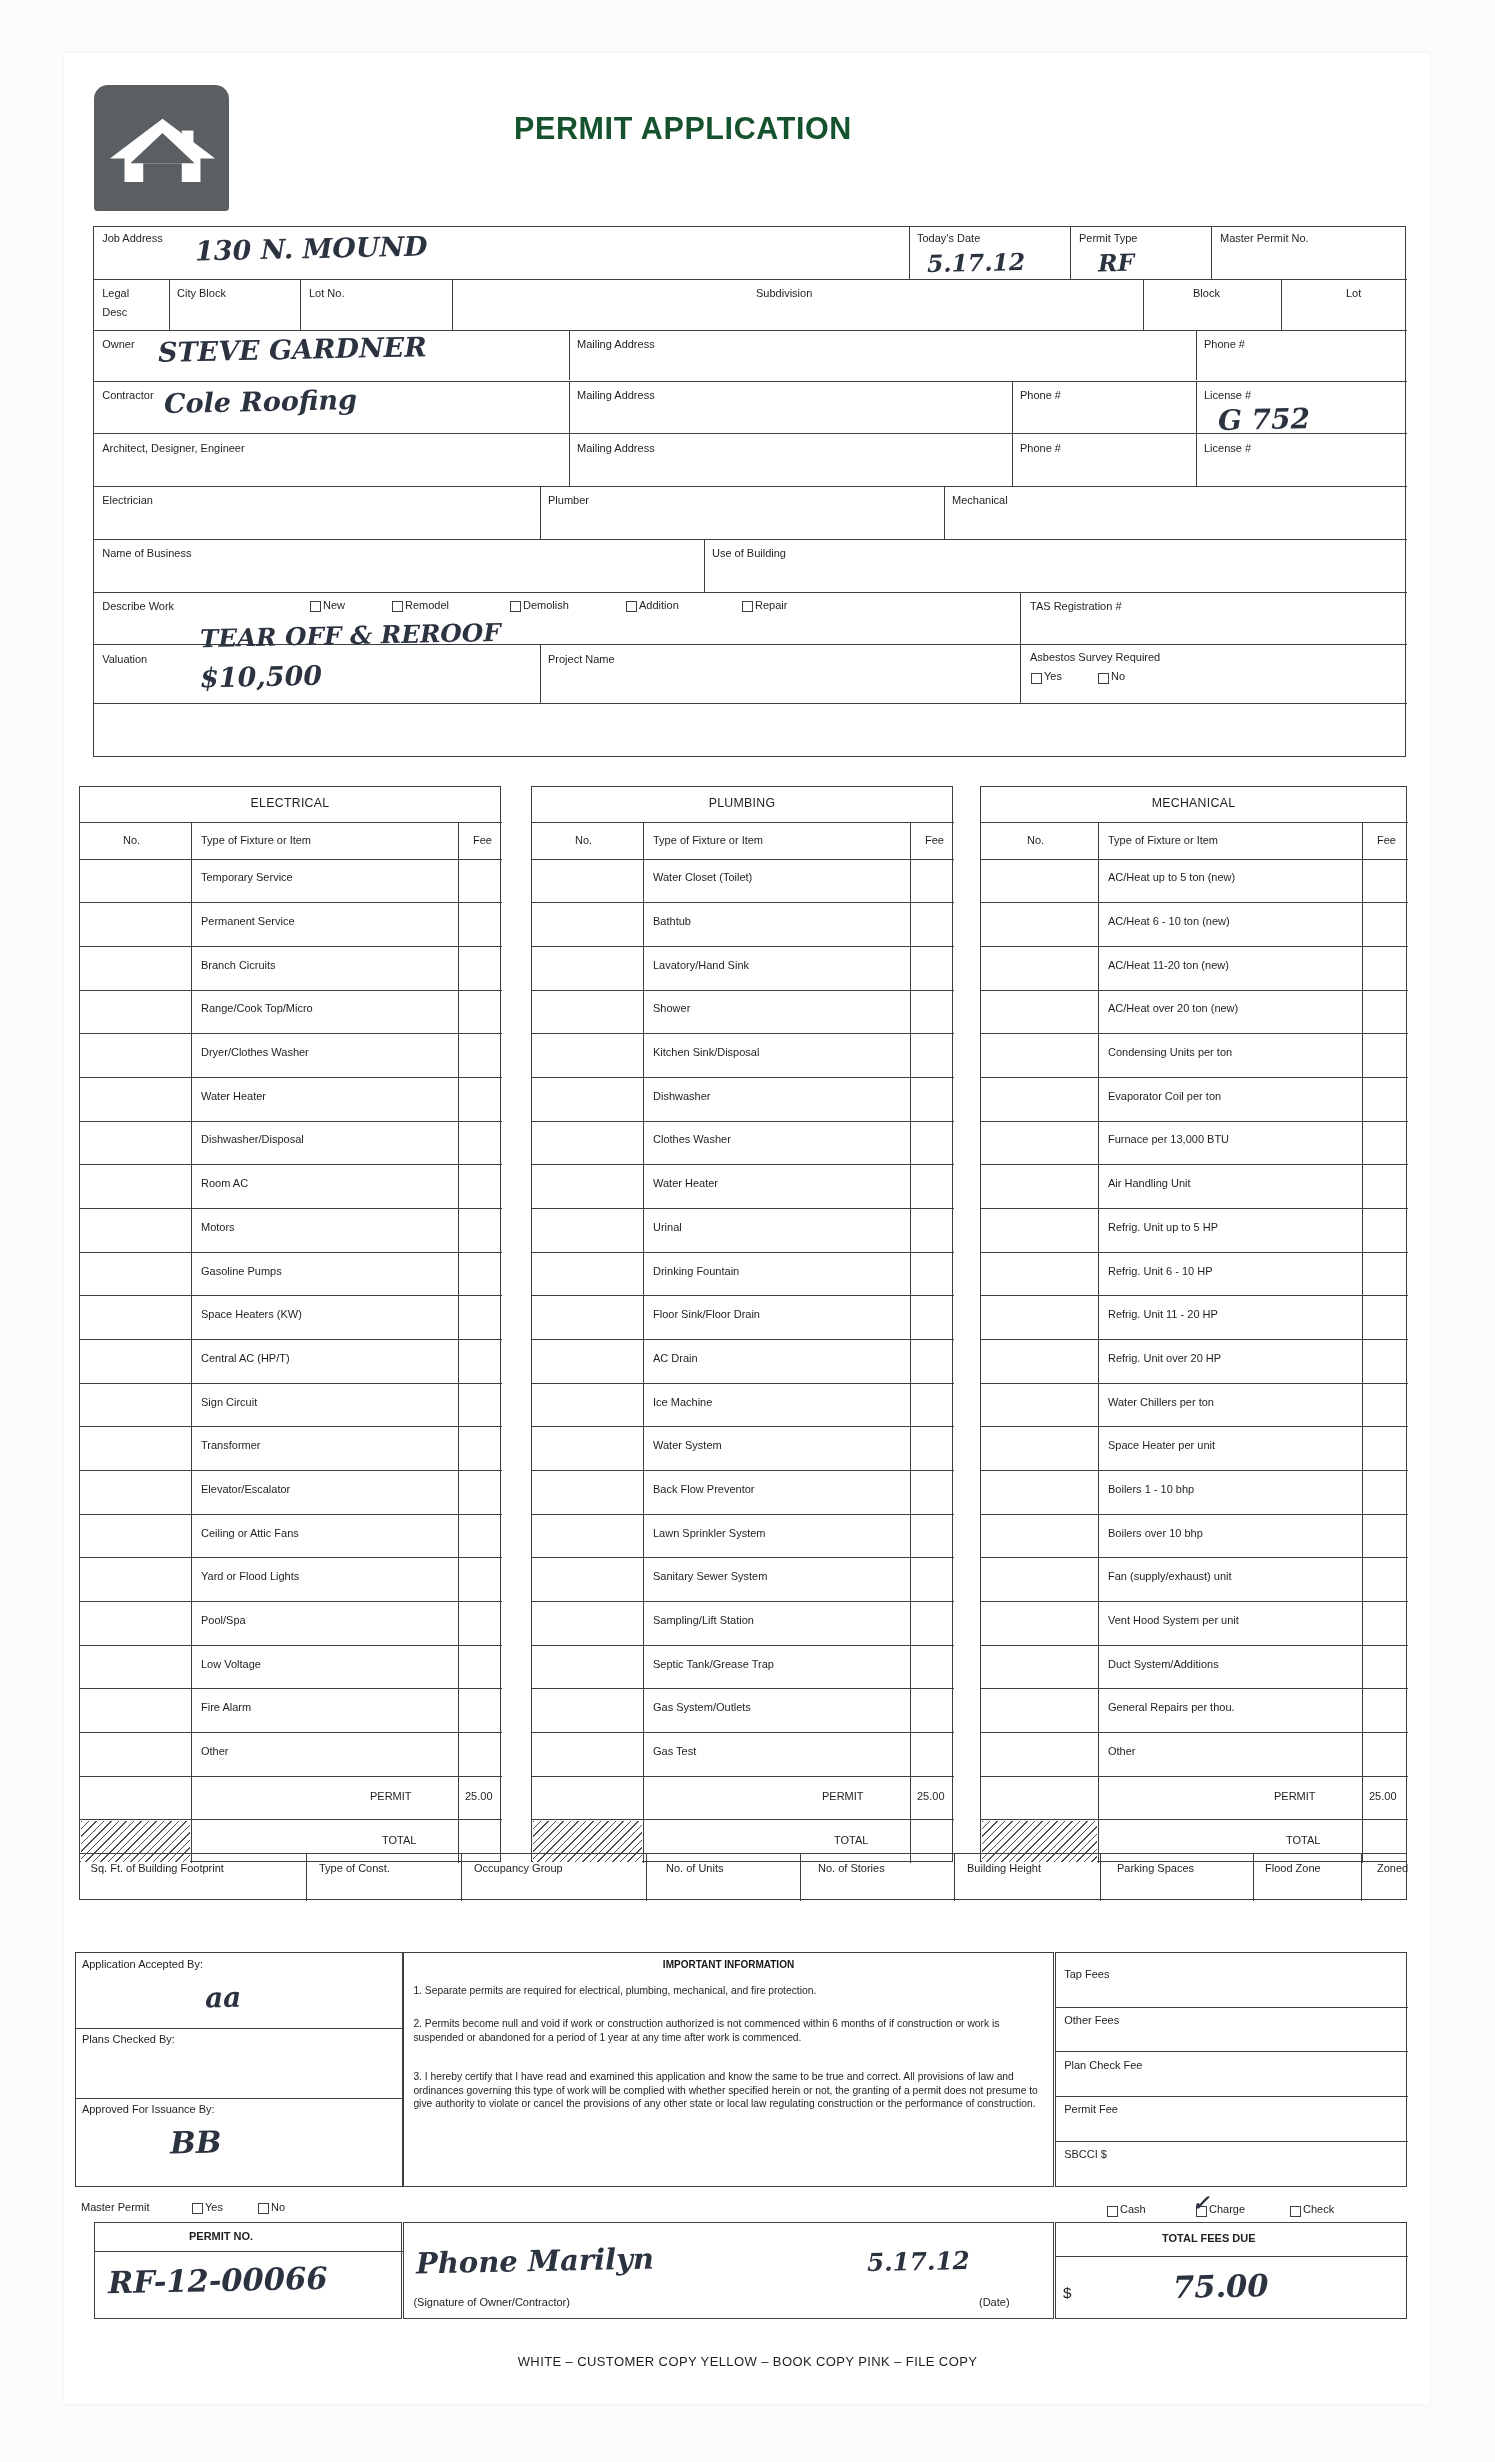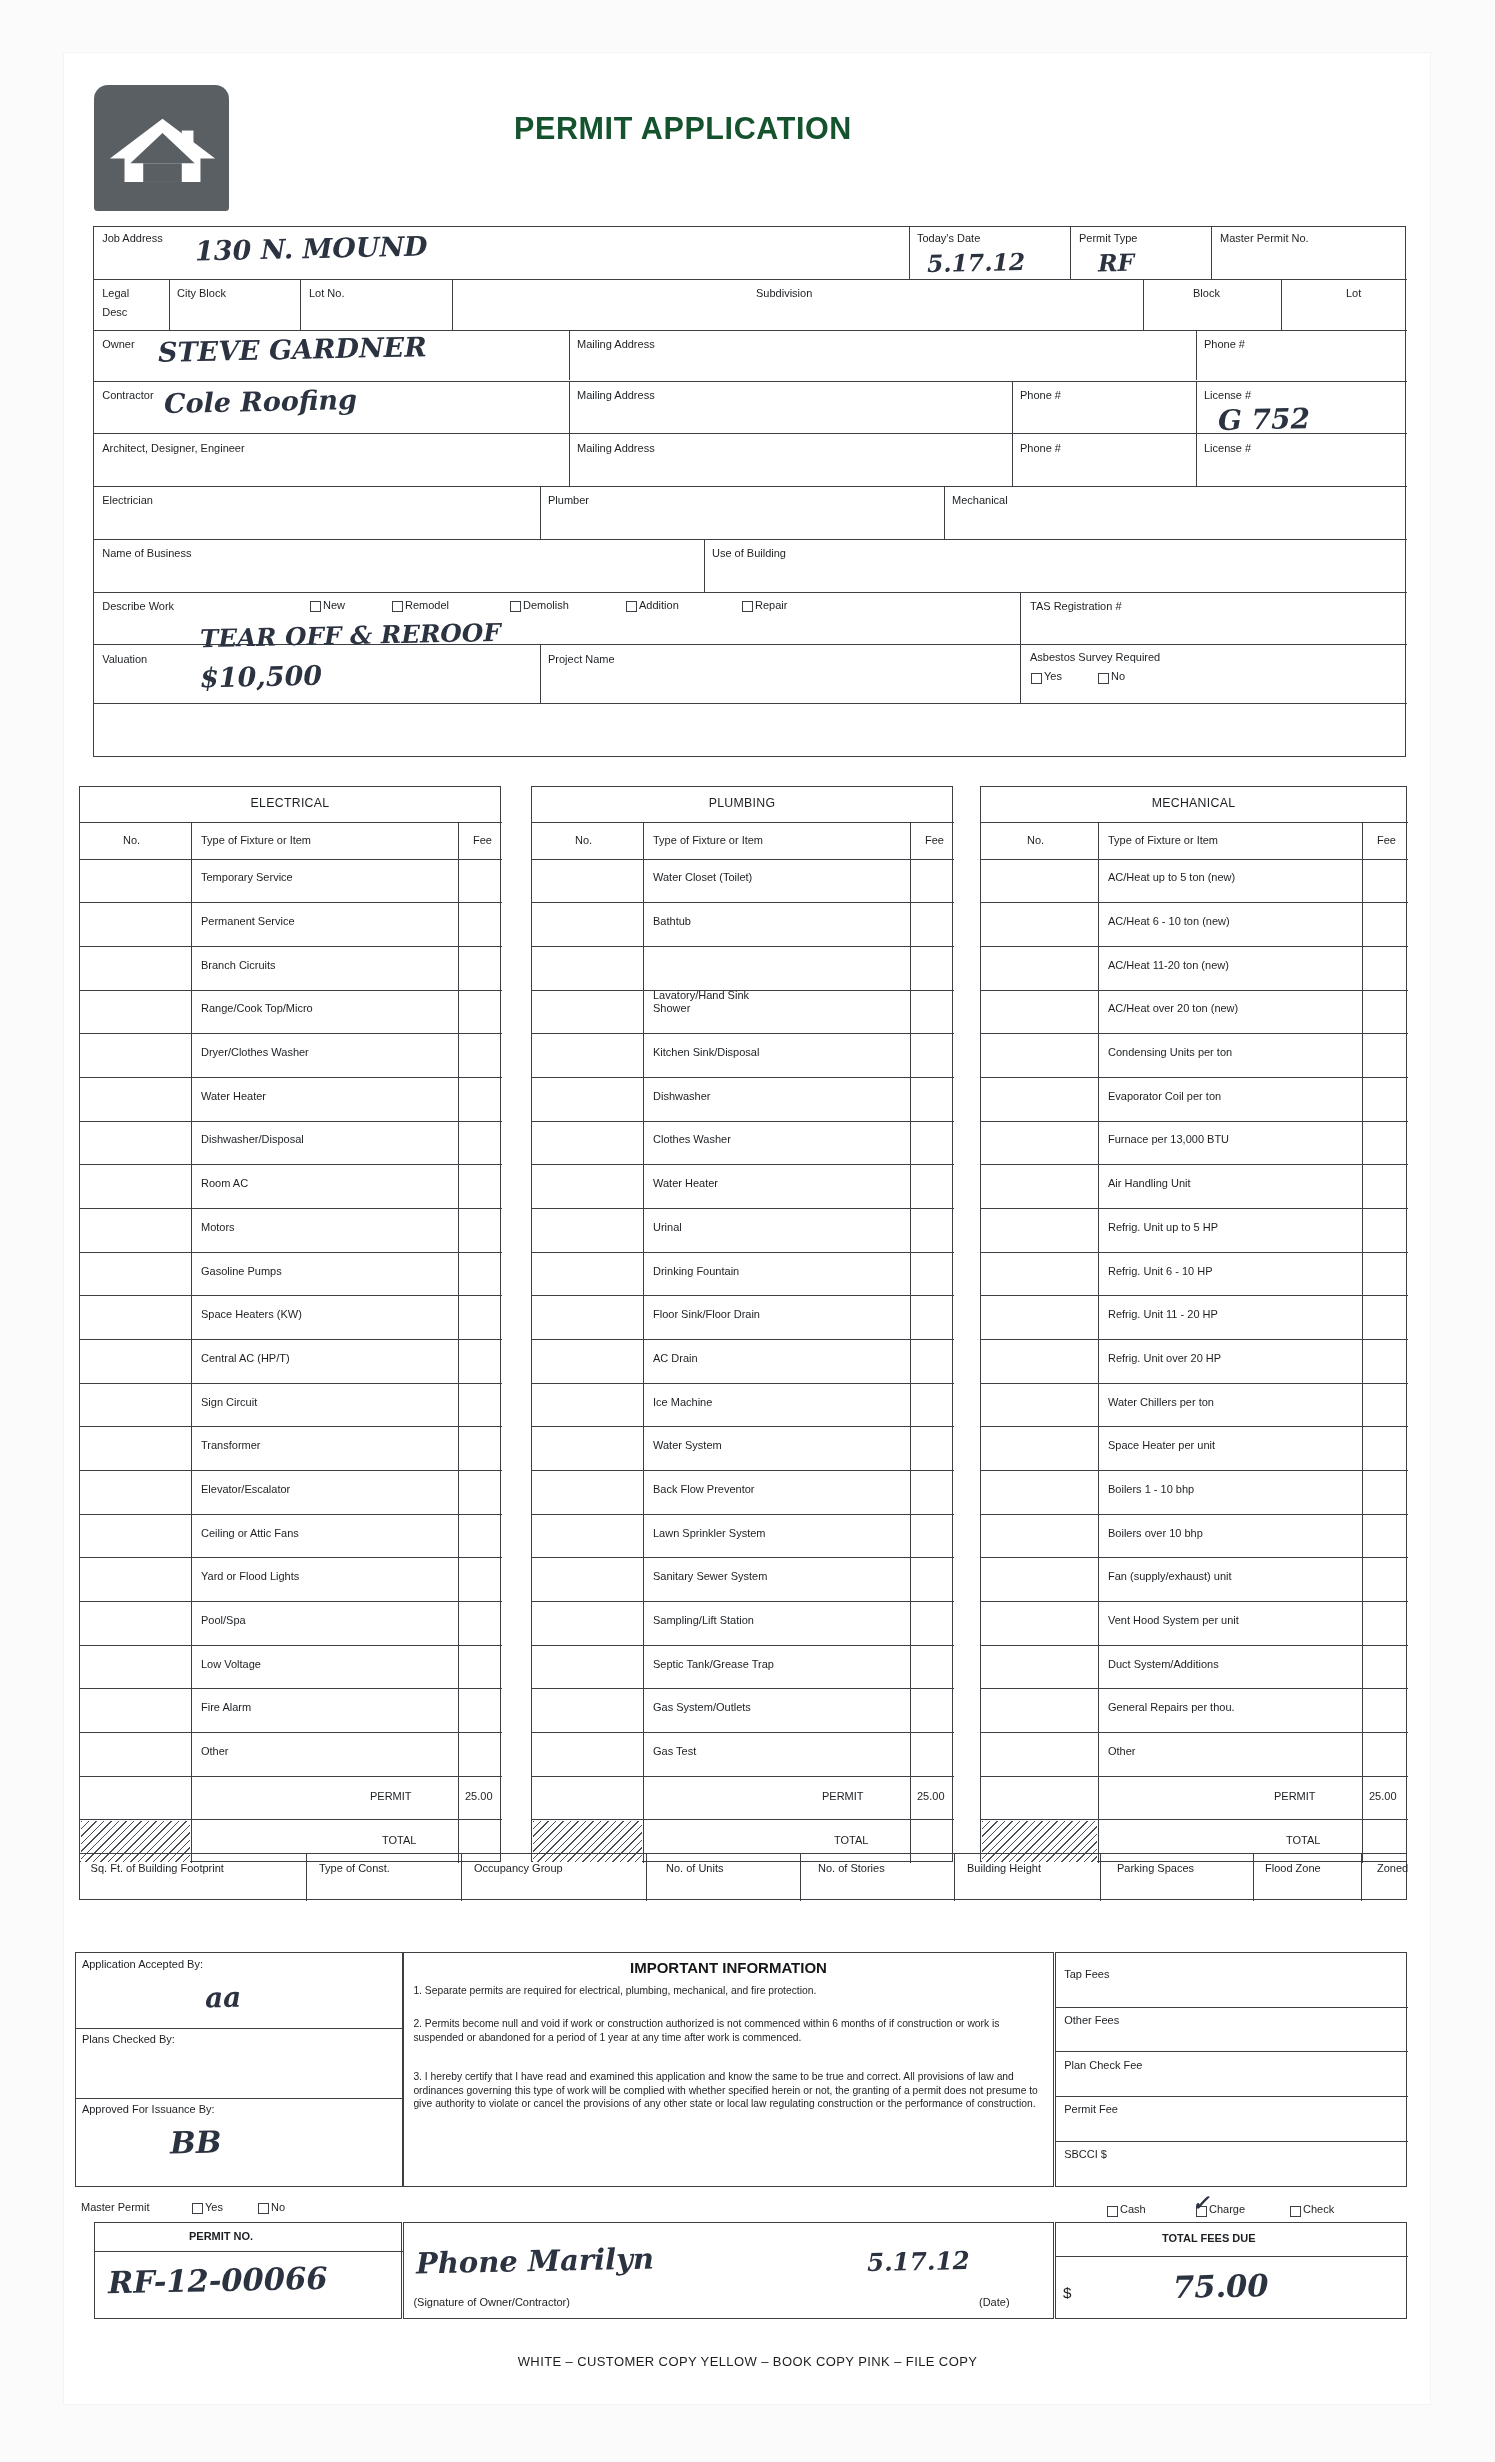--- a/index.html
+++ b/index.html
@@ -74,21 +74,21 @@
   .hatch{
     position:absolute;
     background:repeating-linear-gradient(135deg,#4a4f54 0 0.9px,#ffffff 0.9px 5.3px);
   }
 
   
   .footer-note{
     position:absolute;left:0;top:2354px;width:1495px;text-align:center;
     font-size:13px;color:#1c1f22;letter-spacing:0.4px;
   }
-  .imp-title{font-size:15px;font-weight:bold;text-align:center;width:100%;position:absolute;}
+  .imp-title{font-size:10px;font-weight:bold;text-align:center;width:100%;position:absolute;}
   .imp-p{position:absolute;font-size:10.3px;line-height:1.32;color:#1c1f22;}
   .chk{
     position:absolute;width:8.8px;height:8.8px;border:0.9px solid #3c4044;
   }
 </style>
 </head>
 <body>
 
 <div class="page">
   <div class="sheet"></div>
@@ -276,21 +276,21 @@
         <span class="tcell-txt" style="left: 121px; top: 47px;">Type of Fixture or Item</span>
         <span class="tcell-txt" style="left: 393px; top: 47px;">Fee</span>
         <div class="hline" style="left: 0px; top: 72px; width: 422px;"></div>
         <div class="vline" style="left: 111px; top: 35px; height: 1041px;"></div>
         <div class="vline" style="left: 378px; top: 35px; height: 1041px;"></div>
         <div class="hline" style="left: 0px; top: 115px; width: 422px;"></div>
         <span class="tcell-txt" style="left: 121px; top: 84px;">Water Closet (Toilet)</span>
         <div class="hline" style="left: 0px; top: 159px; width: 422px;"></div>
         <span class="tcell-txt" style="left: 121px; top: 128px;">Bathtub</span>
         <div class="hline" style="left: 0px; top: 203px; width: 422px;"></div>
-        <span class="tcell-txt" style="left: 121px; top: 172px; margin-top: 30px;">Lavatory/Hand Sink</span>
+        <span class="tcell-txt" style="left: 121px; top: 172px;">Lavatory/Hand Sink</span>
         <div class="hline" style="left: 0px; top: 246px; width: 422px;"></div>
         <span class="tcell-txt" style="left: 121px; top: 215px;">Shower</span>
         <div class="hline" style="left: 0px; top: 290px; width: 422px;"></div>
         <span class="tcell-txt" style="left: 121px; top: 259px;">Kitchen Sink/Disposal</span>
         <div class="hline" style="left: 0px; top: 334px; width: 422px;"></div>
         <span class="tcell-txt" style="left: 121px; top: 303px;">Dishwasher</span>
         <div class="hline" style="left: 0px; top: 377px; width: 422px;"></div>
         <span class="tcell-txt" style="left: 121px; top: 346px;">Clothes Washer</span>
         <div class="hline" style="left: 0px; top: 421px; width: 422px;"></div>
         <span class="tcell-txt" style="left: 121px; top: 390px;">Water Heater</span>

